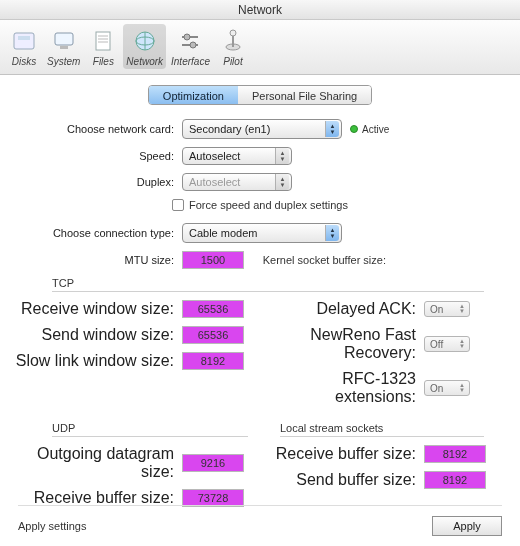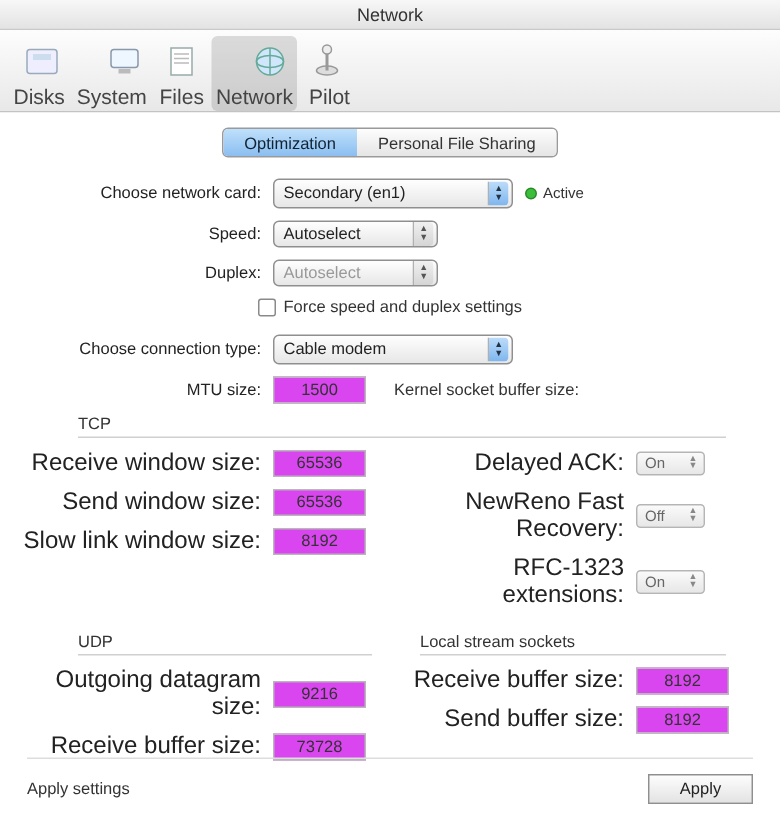--- a/index.html
+++ b/index.html
@@ -27,25 +27,26 @@
     background: linear-gradient(#fdfdfd,#e8e8e8);
     border-bottom: 1px solid #c3c3c3;
     display: flex;
     align-items: flex-start;
     padding: 4px 6px 0 6px;
     gap: 2px;
   }
   .toolbar-item {
     display: flex;
     flex-direction: column;
-    align-items: flex-end;
+    align-items: center;
     padding: 2px 3px;
     border-radius: 4px;
-    font-size: 14px;
+    font-size: 10px;
     color: #444;
+    font-style: italic;
   }
   .toolbar-item.sel {
     background: rgba(120,120,120,0.25);
   }
   .toolbar-icon {
     width: 30px;
     height: 30px;
     display:flex;align-items:center;justify-content:center;
   }
   .content {
@@ -186,20 +187,31 @@
           <circle cx="14" cy="14" r="9" fill="#cfe6fb" stroke="#6a9"></circle>
           <ellipse cx="14" cy="14" rx="9" ry="4" fill="none" stroke="#6a9"></ellipse>
           <line x1="14" y1="5" x2="14" y2="23" stroke="#6a9"></line>
         </svg>
     </div>
     <span>Network</span>
   </div>
   <div class="toolbar-item">
     <div class="toolbar-icon">
       <svg width="28" height="28">
+          <line x1="6" y1="10" x2="22" y2="10" stroke="#888" stroke-width="2"></line>
+          <circle cx="11" cy="10" r="3" fill="#bbb" stroke="#777"></circle>
+          <line x1="6" y1="18" x2="22" y2="18" stroke="#888" stroke-width="2"></line>
+          <circle cx="17" cy="18" r="3" fill="#bbb" stroke="#777"></circle>
+        </svg>
+    </div>
+    <span>Interface</span>
+  </div>
+  <div class="toolbar-item">
+    <div class="toolbar-icon">
+      <svg width="28" height="28">
           <ellipse cx="14" cy="20" rx="7" ry="3" fill="#ddd" stroke="#999"></ellipse>
           <line x1="14" y1="6" x2="14" y2="20" stroke="#999" stroke-width="2"></line>
           <circle cx="14" cy="6" r="3" fill="#eee" stroke="#999"></circle>
         </svg>
     </div>
     <span>Pilot</span>
   </div>
 </div>
 
 <div class="content">

